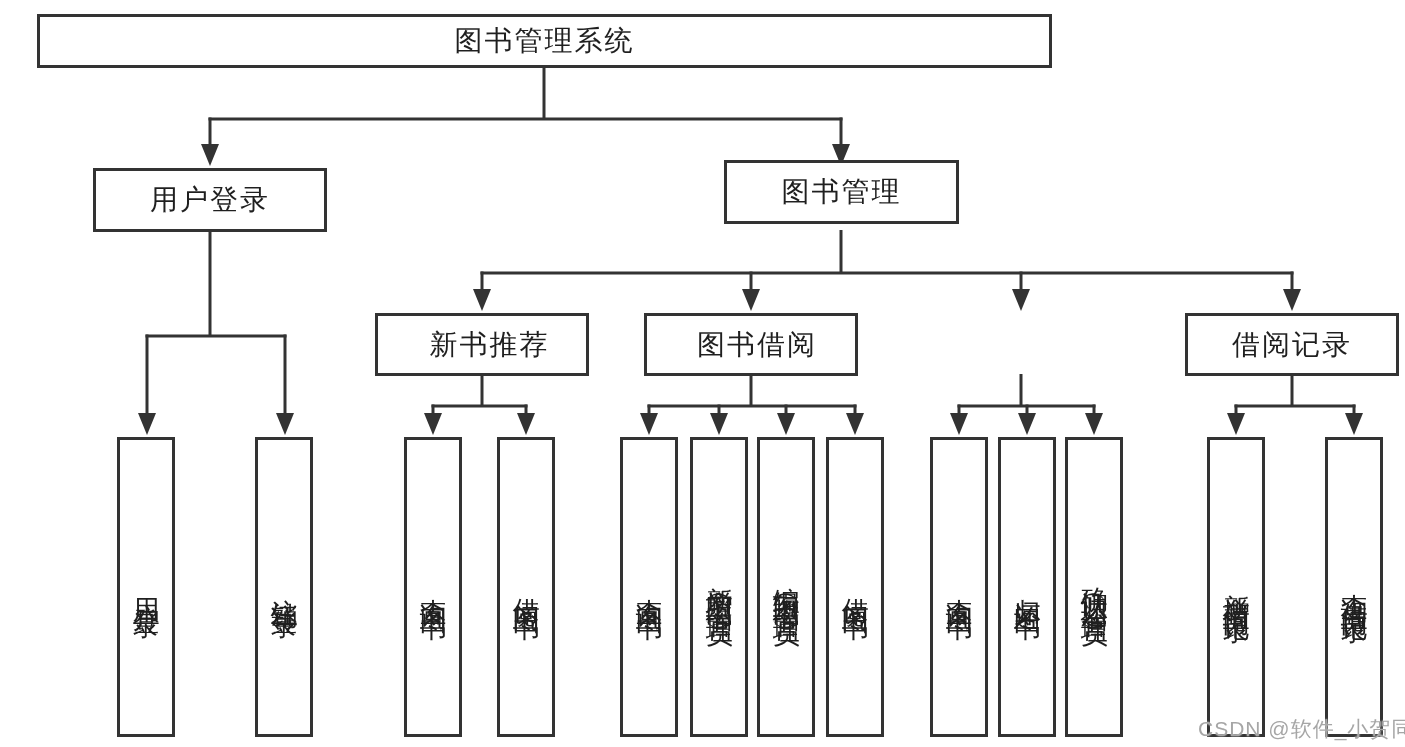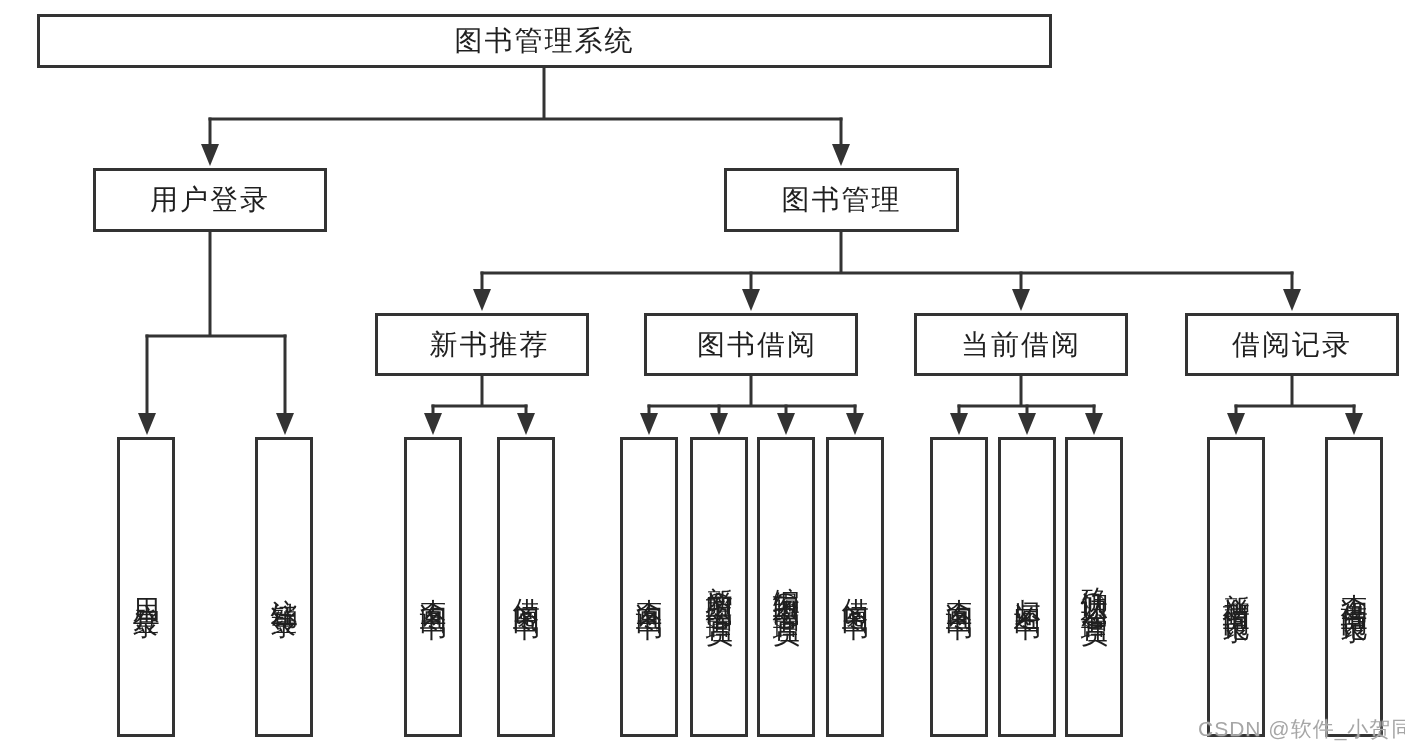--- a/index.html
+++ b/index.html
@@ -130,25 +130,24 @@
       <polygon points="1006,413 1024,413 1015,435"></polygon>
       <polygon points="1073,413 1091,413 1082,435"></polygon>
       <polygon points="1215,413 1233,413 1224,435"></polygon>
       <polygon points="1333,413 1351,413 1342,435"></polygon>
     </g>
   </svg>
 
   <div class="box hbox" style="left:25px; top:14px; width:1015px; height:54px;">图书管理系统</div>
 
   <div class="box hbox" style="left:81px; top:168px; width:234px; height:64px;">用户登录</div>
-  <div class="box hbox" style="left:712px; top:168px; width:235px; height:64px;">图书管理</div>
+  <div class="box hbox" style="left:712px; top:160px; width:235px; height:64px;">图书管理</div>
 
   <div class="box hbox" style="left:363px; top:313px; width:214px; height:63px;padding-left:15px;">新书推荐</div>
   <div class="box hbox" style="left:632px; top:313px; width:214px; height:63px;padding-left:12px;">图书借阅</div>
-  <div class="box hbox" style="left:902px; top:313px; width:214px; height:63px;">当前借阅</div>
   <div class="box hbox" style="left:1173px; top:313px; width:214px; height:63px;text-align:right;">借阅记录</div>
 
   <div class="box vbox" style="left:105px; top:437px; width:58px; height:300px;">用户登录</div>
   <div class="box vbox" style="left:243px; top:437px; width:58px; height:300px;">注销登录</div>
 
   <div class="box vbox" style="left:392px; top:437px; width:58px; height:300px;">查询图书</div>
   <div class="box vbox" style="left:485px; top:437px; width:58px; height:300px;">借阅图书</div>
 
   <div class="box vbox" style="left:608px; top:437px; width:58px; height:300px;">查询图书</div>
   <div class="box vbox" style="left:678px; top:437px; width:58px; height:300px;">新增图书（管理员）</div>

